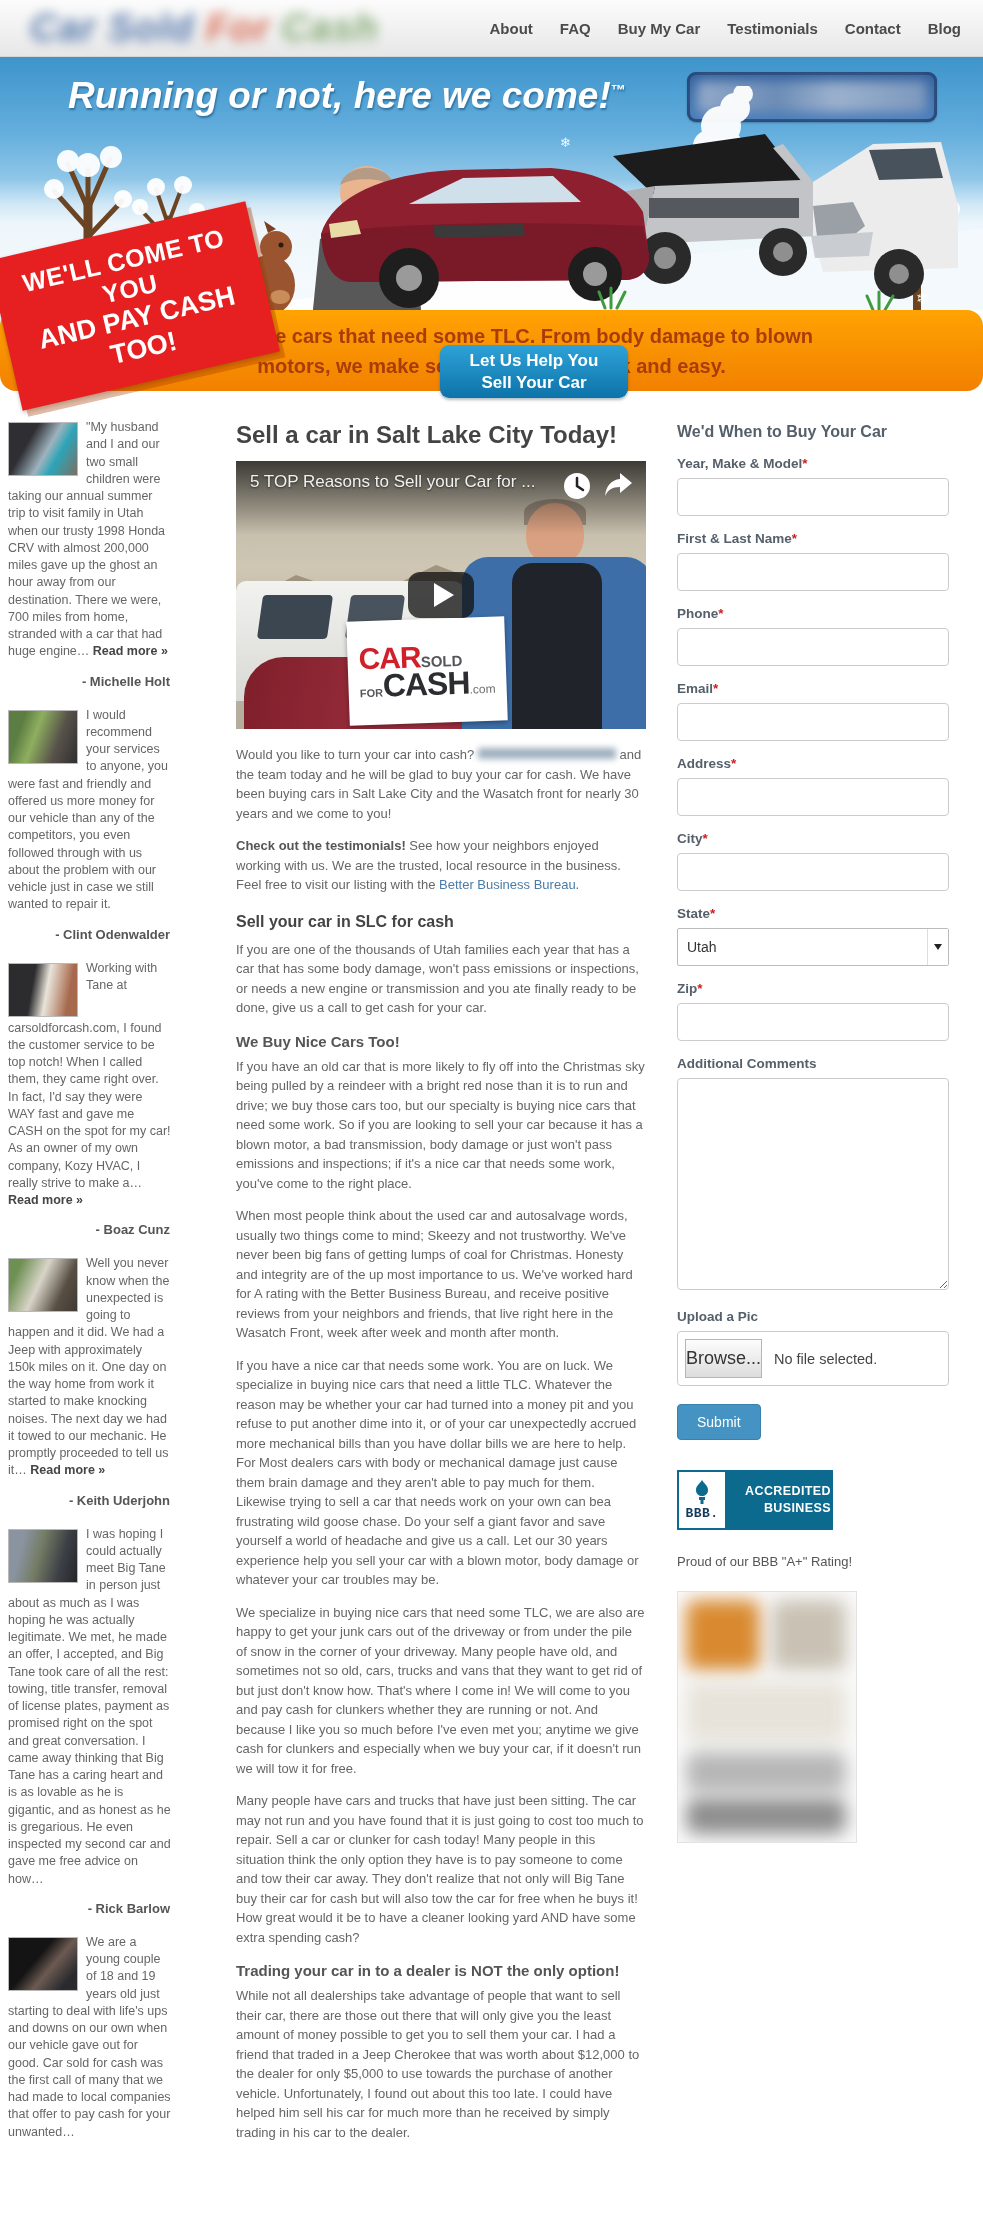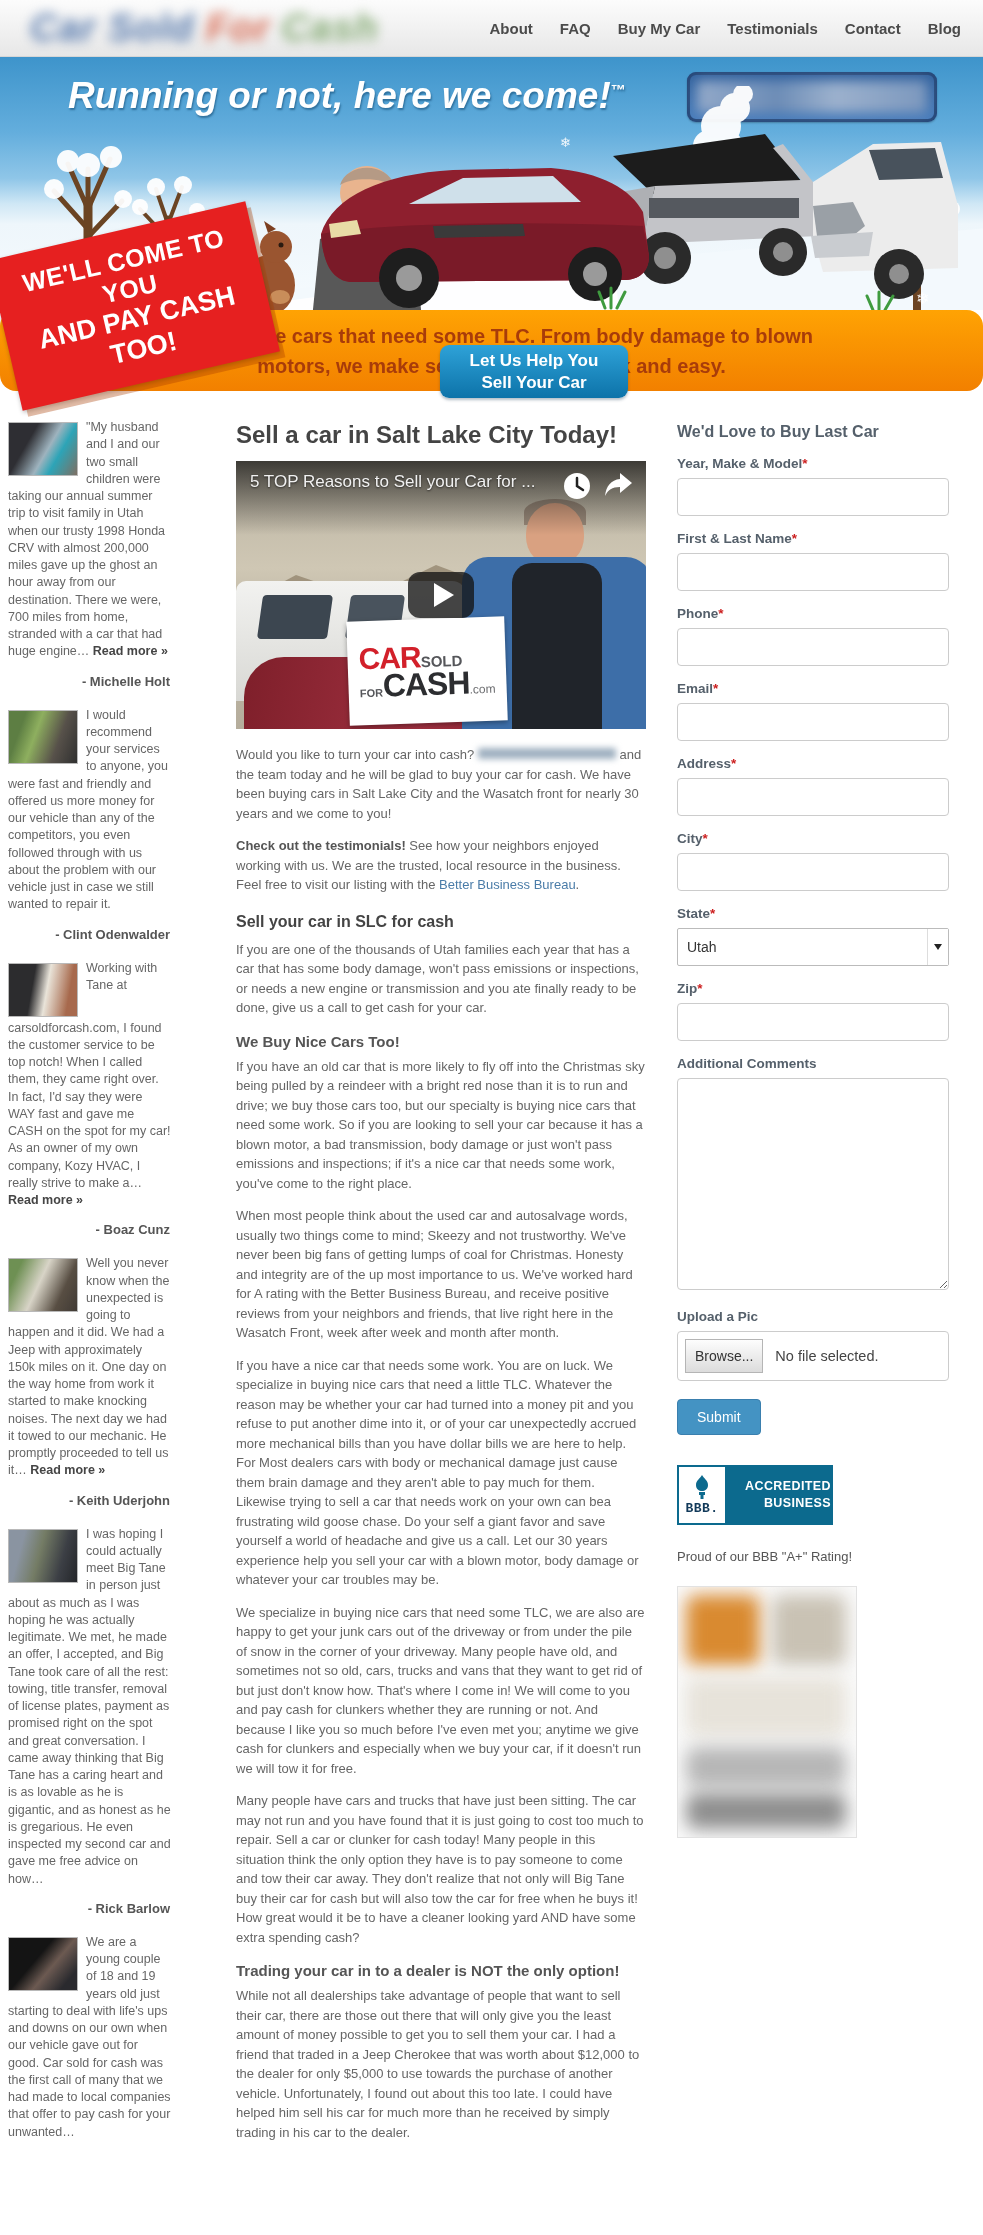--- a/index.html
+++ b/index.html
@@ -108,21 +108,21 @@
   .f-label{display:block;font-weight:bold;color:#55606b;font-size:13.5px;margin:15px 0 7px;}
   .req{color:#cc1f1f;}
   .f-input{width:100%;height:38px;border:1px solid #ccc;border-radius:4px;box-sizing:border-box;padding:0 9px;font-size:14px;font-family:"Liberation Sans",sans-serif;color:#333;background:#fff;}
   .sel-wrap{position:relative;}
   .f-select{appearance:none;-webkit-appearance:none;width:100%;height:38px;border:1px solid #bbb;border-radius:2px;background:#fff;
     font-size:14px;color:#333;padding:0 9px;font-family:"Liberation Sans",sans-serif;}
   .sel-arrow{position:absolute;right:1px;top:1px;bottom:1px;width:20px;background:#fff;border-left:1px solid #ddd;display:flex;align-items:center;justify-content:center;pointer-events:none;}
   .sel-arrow span{width:0;height:0;border-left:4px solid transparent;border-right:4px solid transparent;border-top:6px solid #222;}
   .f-textarea{width:100%;height:212px;border:1px solid #ccc;border-radius:4px;box-sizing:border-box;padding:8px;font-size:14px;font-family:"Liberation Sans",sans-serif;resize:vertical;}
   .filebox{border:1px solid #ccc;border-radius:4px;padding:7px;display:flex;align-items:center;gap:12px;background:#fff;}
-  .browse{background:linear-gradient(#fdfdfd,#dcdcdc);border:1px solid #b5b5b5;padding:8px 9px;font-size:14px;color:#333;cursor:pointer;font-family:"Liberation Sans",sans-serif;}
+  .browse{background:linear-gradient(#fdfdfd,#dcdcdc);border:1px solid #b5b5b5;padding:8px 0;font-size:18px;color:#333;cursor:pointer;font-family:"Liberation Sans",sans-serif;}
   .nofile{color:#444;font-size:14.5px;}
   .submit{margin-top:18px;background:#4493c3;border:1px solid #3a7fae;color:#fff;font-size:14px;padding:9px 19px;border-radius:4px;cursor:pointer;font-family:"Liberation Sans",sans-serif;}
 
   .bbb{margin-top:30px;display:flex;width:156px;height:60px;border:2px solid #0c6a8e;box-sizing:border-box;cursor:pointer;background:#fff;}
   .bbb-left{width:46px;background:#fff;display:flex;flex-direction:column;align-items:center;justify-content:center;gap:2px;font-family:Liberation Mono, monospace;}
   .bbb-b{font-weight:bold;color:#123a5a;font-size:13px;letter-spacing:.5px;}
   .bbb-right{flex:1;background:#0c6a8e;color:#fff;display:flex;flex-direction:column;justify-content:center;padding-left:9px;font-weight:bold;font-size:12.5px;letter-spacing:.4px;line-height:1.35;align-items:flex-end;}
   .rating{margin-top:24px;font-size:13px;color:#555;}
 
   .widget{margin-top:22px;width:178px;height:250px;border:1px solid #e2e2e2;position:relative;overflow:hidden;background:#fafafa;cursor:pointer;}
@@ -375,21 +375,21 @@
       <p>If you have a nice car that needs some work. You are on luck. We specialize in buying nice cars that need a little TLC. Whatever the reason may be whether your car had turned into a money pit and you refuse to put another dime into it, or of your car unexpectedly accrued more mechanical bills than you have dollar bills we are here to help. For Most dealers cars with body or mechanical damage just cause them brain damage and they aren't able to pay much for them. Likewise trying to sell a car that needs work on your own can bea frustrating wild goose chase. Do your self a giant favor and save yourself a world of headache and give us a call. Let our 30 years experience help you sell your car with a blown motor, body damage or whatever your car troubles may be.</p>
       <p>We specialize in buying nice cars that need some TLC, we are also are happy to get your junk cars out of the driveway or from under the pile of snow in the corner of your driveway. Many people have old, and sometimes not so old, cars, trucks and vans that they want to get rid of but just don't know how. That's where I come in! We will come to you and pay cash for clunkers whether they are running or not. And because I like you so much before I've even met you; anytime we give cash for clunkers and especially when we buy your car, if it doesn't run we will tow it for free.</p>
       <p>Many people have cars and trucks that have just been sitting. The car may not run and you have found that it is just going to cost too much to repair. Sell a car or clunker for cash today! Many people in this situation think the only option they have is to pay someone to come and tow their car away. They don't realize that not only will Big Tane buy their car for cash but will also tow the car for free when he buys it! How great would it be to have a cleaner looking yard AND have some extra spending cash?</p>
 
       <h3>Trading your car in to a dealer is NOT the only option!</h3>
       <p>While not all dealerships take advantage of people that want to sell their car, there are those out there that will only give you the least amount of money possible to get you to sell them your car. I had a friend that traded in a Jeep Cherokee that was worth about $12,000 to the dealer for only $5,000 to use towards the purchase of another vehicle. Unfortunately, I found out about this too late. I could have helped him sell his car for much more than he received by simply trading in his car to the dealer.</p>
 
     </div>
 
     <div class="formcol">
-      <div class="form-heading">We'd Love to Buy Last Car</div>
+      <div class="form-heading">We'd When to Buy Your Car</div>
 
       <label class="f-label"><span>Year, Make &amp; Model</span><span class="req">*</span></label>
       <input class="f-input" type="text" style="">
 
       <label class="f-label"><span>First &amp; Last Name</span><span class="req">*</span></label>
       <input class="f-input" type="text" style="">
 
       <label class="f-label"><span>Phone</span><span class="req">*</span></label>
       <input class="f-input" type="text" style="">
 

